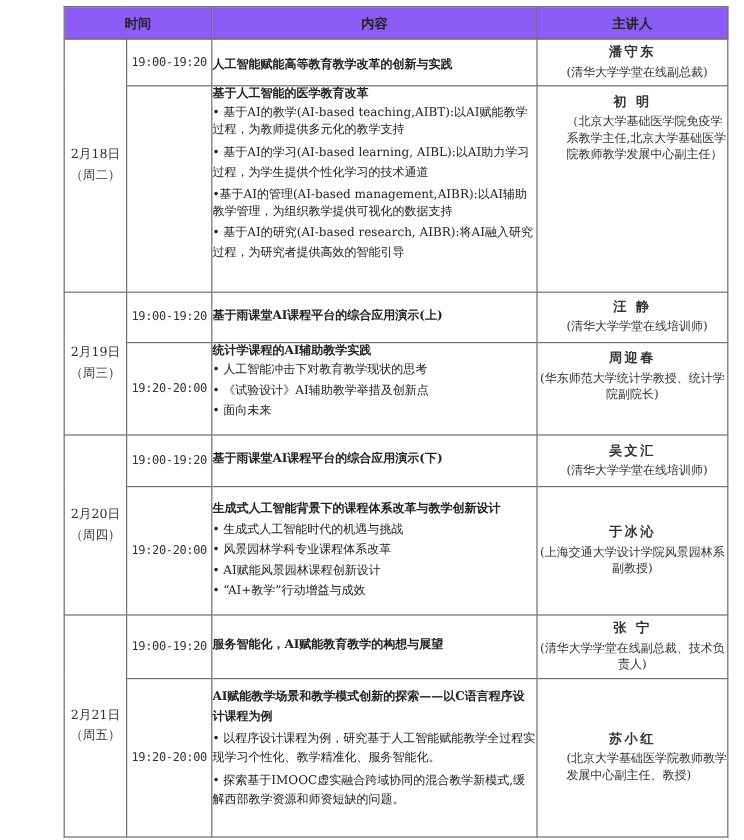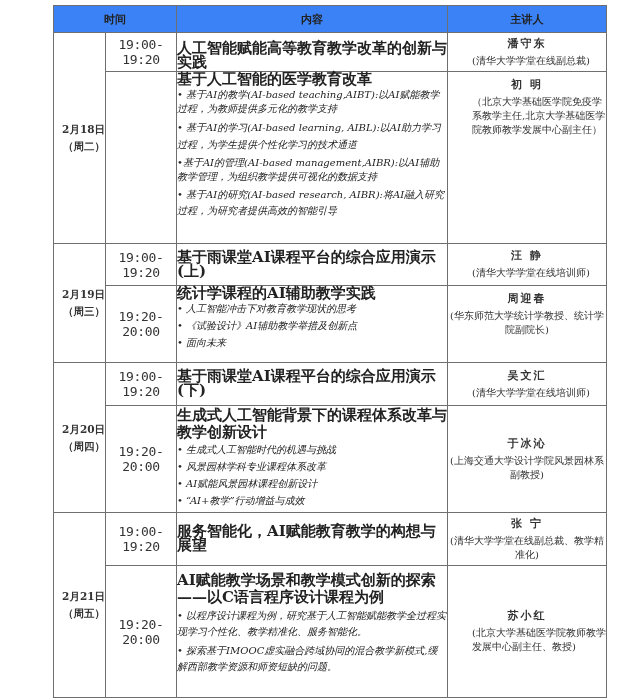--- a/index.html
+++ b/index.html
@@ -1,29 +1,29 @@
 <!DOCTYPE html>
 <html><head>
 <meta charset="utf-8">
 <style>
   html, body { margin:0; padding:0; background:#ffffff; }
   body { width:620px; height:700px; position:relative; overflow:hidden;
          font-family: "DejaVu Serif", "Liberation Serif", serif; color:#222; }
   table.sched { position:absolute; left:53px; top:5px; border-collapse:collapse;
     table-layout:fixed; width:553px; }
   table.sched td, table.sched th { border:1px solid #6f6f6f; padding:0; vertical-align:middle; }
-  th { background:#3b82f6; font-weight:bold; font-size:11px; height:26px; }
+  th { background:#8b5cf6; font-weight:bold; font-size:11px; height:26px; }
   th.time-h { text-align:center; }
   th.content-h, th.speaker-h { text-align:center; padding-top:4px; }
-  td.date { text-align:right; font-size:10.5px; line-height:17px; color:#333;font-weight:bold; }
-  td.time { text-align:center; font-size:13px; color:#333; font-family:"DejaVu Sans Mono","Liberation Mono",monospace; letter-spacing:-0.3px; }
+  td.date { text-align:center; font-size:10.5px; line-height:17px; color:#333; }
+  td.time { text-align:center; font-size:10px; color:#333; font-family:"DejaVu Sans Mono","Liberation Mono",monospace; letter-spacing:-0.3px; }
   td.content { font-size:10px; padding:3px 6px 3px 7px; line-height:14px; color:#222; }
   td.speaker { text-align:center; font-size:10.5px; padding:2px 4px; line-height:14px; color:#333; }
-  .title { font-weight:bold; font-size:15px; margin-bottom:2px; }
-  .bullet { margin:2px 0 3px 0;font-style:italic; }
+  .title { font-weight:bold; font-size:10px; margin-bottom:2px; }
+  .bullet { margin:2px 0 3px 0; }
   .sp-name { font-weight:bold; font-size:11px; margin-bottom:3px; letter-spacing:2px; }
   .sp-aff { font-size:10px; text-align:center; }
   .sp-aff.c { text-align:left;margin-left:24px; }
   .gray-line td { border-top:2px solid #9a9a9a; }
 </style>
 </head>
 <body>
 
 <table class="sched">
   <colgroup>
@@ -131,21 +131,21 @@
       <td class="date" rowspan="2">
         <div>2月21日</div>
         <div>（周五）</div>
       </td>
       <td class="time">19:00-19:20</td>
       <td class="content">
         <div class="title">服务智能化，AI赋能教育教学的构想与展望</div>
       </td>
       <td class="speaker">
         <div class="sp-name">张 宁</div>
-        <div class="sp-aff">(清华大学学堂在线副总裁、教学精准化)</div>
+        <div class="sp-aff">(清华大学学堂在线副总裁、技术负责人)</div>
       </td>
     </tr>
     <tr style="height:132px">
       <td class="time">19:20-20:00</td>
       <td class="content" style="vertical-align:top;padding-top:6px">
         <div class="title" style="line-height:17px">AI赋能教学场景和教学模式创新的探索——以C语言程序设计课程为例</div>
         <div class="bullet" style="line-height:16px">• 以程序设计课程为例，研究基于人工智能赋能教学全过程实现学习个性化、教学精准化、服务智能化。</div>
         <div class="bullet" style="line-height:16px">• 探索基于IMOOC虚实融合跨域协同的混合教学新模式,缓解西部教学资源和师资短缺的问题。</div>
       </td>
       <td class="speaker">

